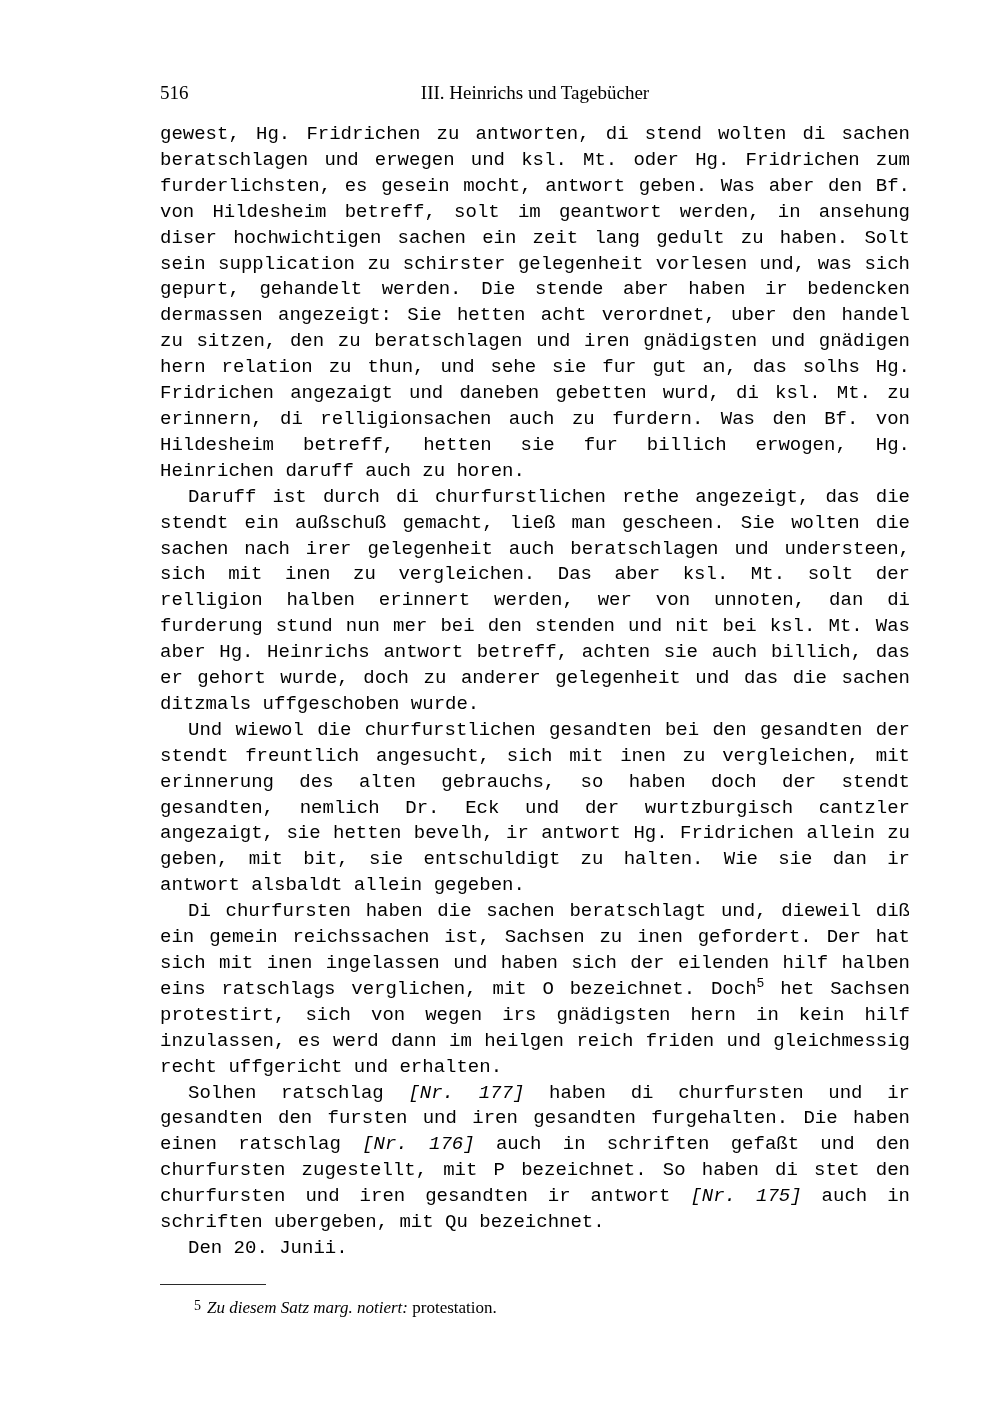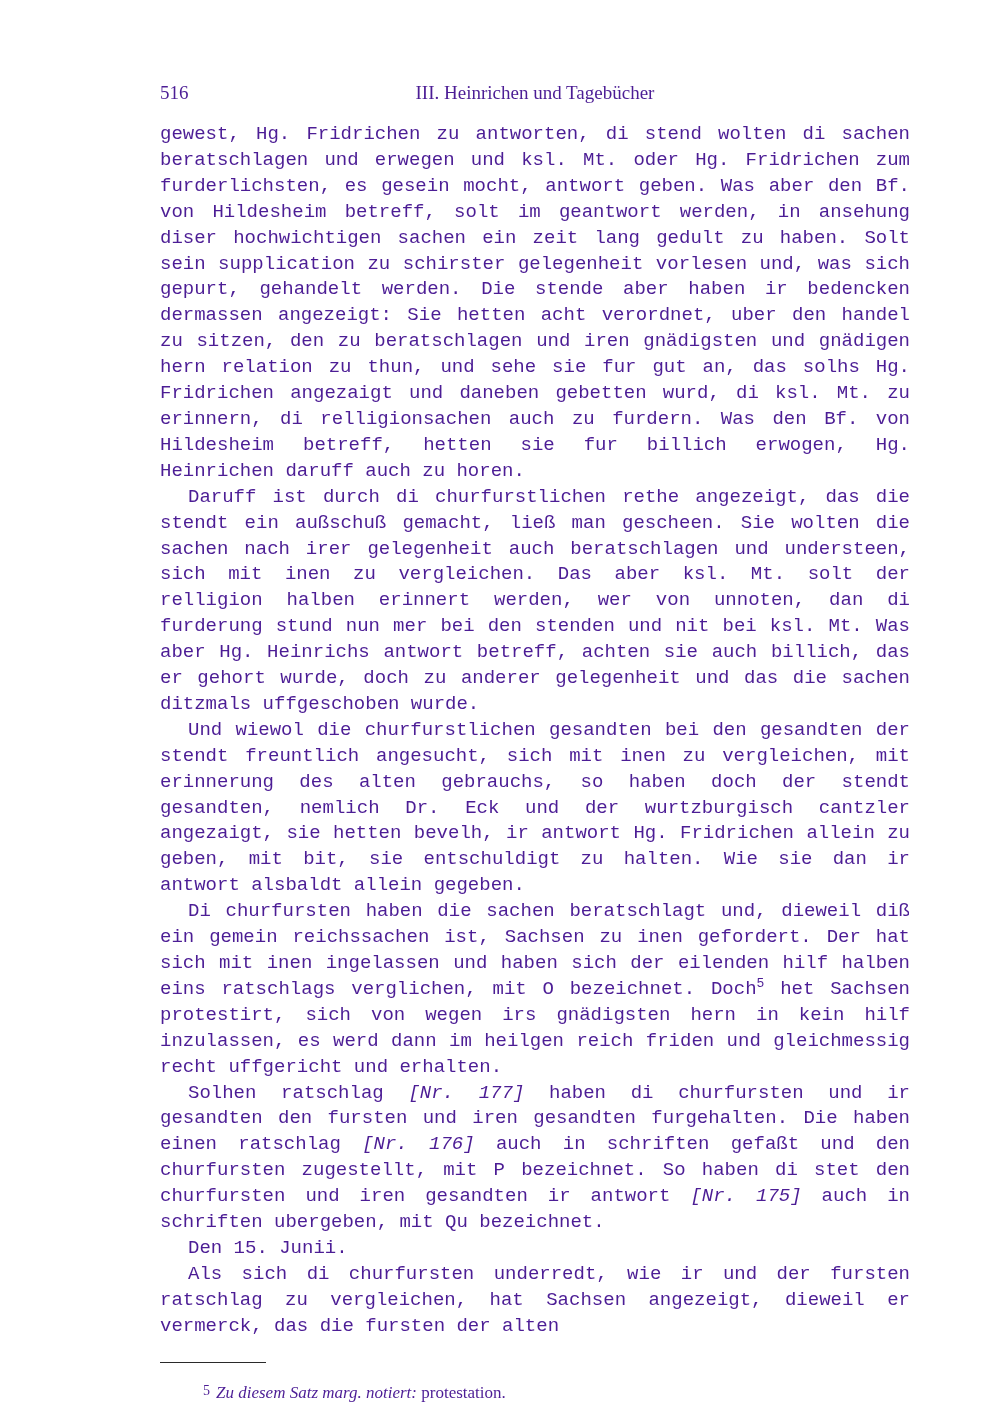--- a/index.html
+++ b/index.html
@@ -5,21 +5,21 @@
   html, body {
     margin: 0;
     padding: 0;
     background: #ffffff;
   }
   .page {
     position: relative;
     width: 909px;
     height: 1418px;
     background: #ffffff;
-    color: #4c1d95;
+    color: #000000;
     font-family: "Liberation Serif", serif;
     overflow: hidden;
   }
   .content {
     position: absolute;
     left: 160px;
     top: 82px;
     width: 750px;
   }
   .page-header {
@@ -63,48 +63,47 @@
   .footnote-rule {
     width: 106px;
     border: 0;
     border-top: 1.5px solid #2a2a2a;
     margin: 0 0 10px 0;
   }
   .footnote {
     font-size: 17px;
     line-height: 22px;
     text-indent: 26px;
-    margin: 17px;
+    margin: 8px;
   }
   .fn-marker {
     font-size: 14px;
     vertical-align: 3px;
     margin-right: 6px;
   }
 </style>
 </head>
 <body>
 
 <div class="page">
   <div class="content">
 
     <div class="page-header">
       <span class="page-number">516</span>
-      <div class="running-title">III. Heinrichen und Tagebücher</div>
+      <div class="running-title">III. Heinrichs und Tagebücher</div>
     </div>
 
     <div class="body-text" lang="de">
 
     <p class="para"><span>gewest, Hg. Fridrichen zu antworten, di stend wolten di sachen beratschlagen und erwegen und ksl. Mt. oder Hg. Fridrichen zum furderlichsten, es gesein mocht, antwort geben. Was aber den Bf. von Hildesheim betreff, solt im geantwort werden, in ansehung diser hochwichtigen sachen ein zeit lang gedult zu haben. Solt sein supplication zu schirster gelegenheit vorlesen und, was sich gepurt, gehandelt werden. Die stende aber haben ir bedencken dermassen angezeigt: Sie hetten acht verordnet, uber den handel zu sitzen, den zu beratschlagen und iren gnädigsten und gnädigen hern relation zu thun, und sehe sie fur gut an, das solhs Hg. Fridrichen angezaigt und daneben gebetten wurd, di ksl. Mt. zu erinnern, di relligionsachen auch zu furdern. Was den Bf. von Hildesheim betreff, hetten sie fur billich erwogen, Hg. Heinrichen daruff auch zu horen.</span></p>
         <p class="para indent"><span>Daruff ist durch di churfurstlichen rethe angezeigt, das die stendt ein außschuß gemacht, ließ man gescheen. Sie wolten die sachen nach irer gelegenheit auch beratschlagen und understeen, sich mit inen zu vergleichen. Das aber ksl. Mt. solt der relligion halben erinnert werden, wer von unnoten, dan di furderung stund nun mer bei den stenden und nit bei ksl. Mt. Was aber Hg. Heinrichs antwort betreff, achten sie auch billich, das er gehort wurde, doch zu anderer gelegenheit und das die sachen ditzmals uffgeschoben wurde.</span></p>
         <p class="para indent"><span>Und wiewol die churfurstlichen gesandten bei den gesandten der stendt freuntlich angesucht, sich mit inen zu vergleichen, mit erinnerung des alten gebrauchs, so haben doch der stendt gesandten, nemlich Dr. Eck und der wurtzburgisch cantzler angezaigt, sie hetten bevelh, ir antwort Hg. Fridrichen allein zu geben, mit bit, sie entschuldigt zu halten. Wie sie dan ir antwort alsbaldt allein gegeben.</span></p>
         <p class="para indent"><span>Di churfursten haben die sachen beratschlagt und, dieweil diß ein gemein reichssachen ist, Sachsen zu inen gefordert. Der hat sich mit inen ingelassen und haben sich der eilenden hilf halben eins ratschlags verglichen, mit O bezeichnet. Doch</span><sup>5</sup><span> het Sachsen protestirt, sich von wegen irs gnädigsten hern in kein hilf inzulassen, es werd dann im heilgen reich friden und gleichmessig recht uffgericht und erhalten.</span></p>
         <p class="para indent"><span>Solhen ratschlag </span><em>[Nr. 177]</em><span> haben di churfursten und ir gesandten den fursten und iren gesandten furgehalten. Die haben einen ratschlag </span><em>[Nr. 176]</em><span> auch in schriften gefaßt und den churfursten zugestellt, mit P bezeichnet. So haben di stet den churfursten und iren gesandten ir antwort </span><em>[Nr. 175]</em><span> auch in schriften ubergeben, mit Qu bezeichnet.</span></p>
-        <p class="para indent"><span>Den 15. Junii.</span></p>
-        <p class="para indent"><span>Als sich di churfursten underredt, wie ir und der fursten ratschlag zu vergleichen, hat Sachsen angezeigt, dieweil er vermerck, das die fursten der alten</span></p>
+        <p class="para indent"><span>Den 20. Junii.</span></p>
       </div>
 
     <div class="footnote-block">
       <hr class="footnote-rule">
       <p class="footnote" lang="de">
         
       <span class="fn-marker">5</span><em>Zu diesem Satz marg. notiert:</em><span> protestation.</span></p>
     </div>
 
   </div>

